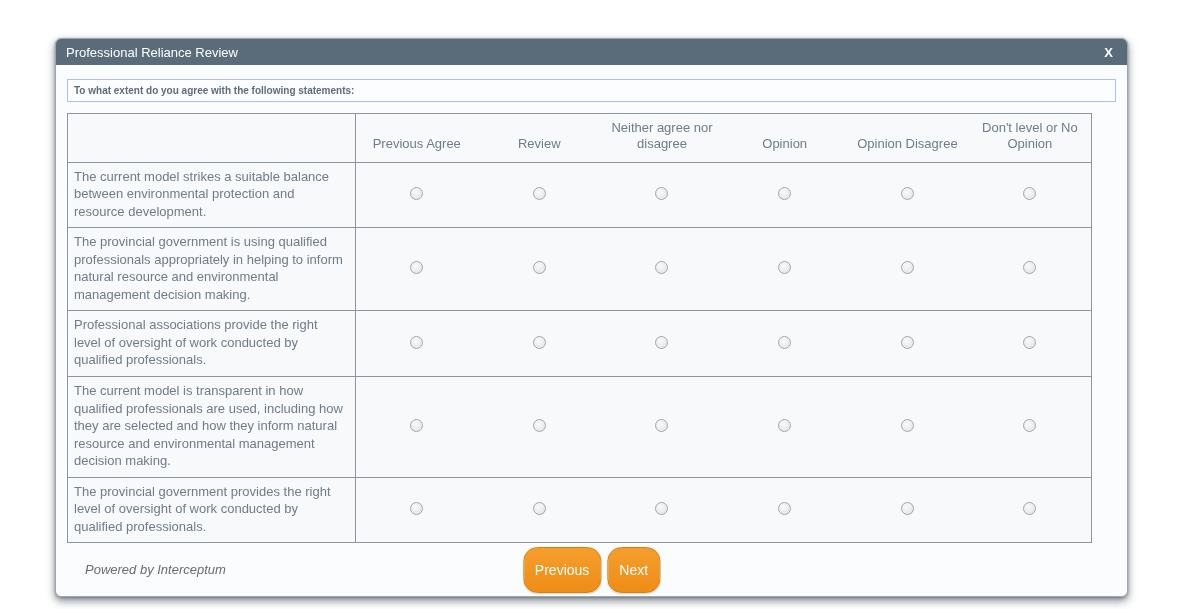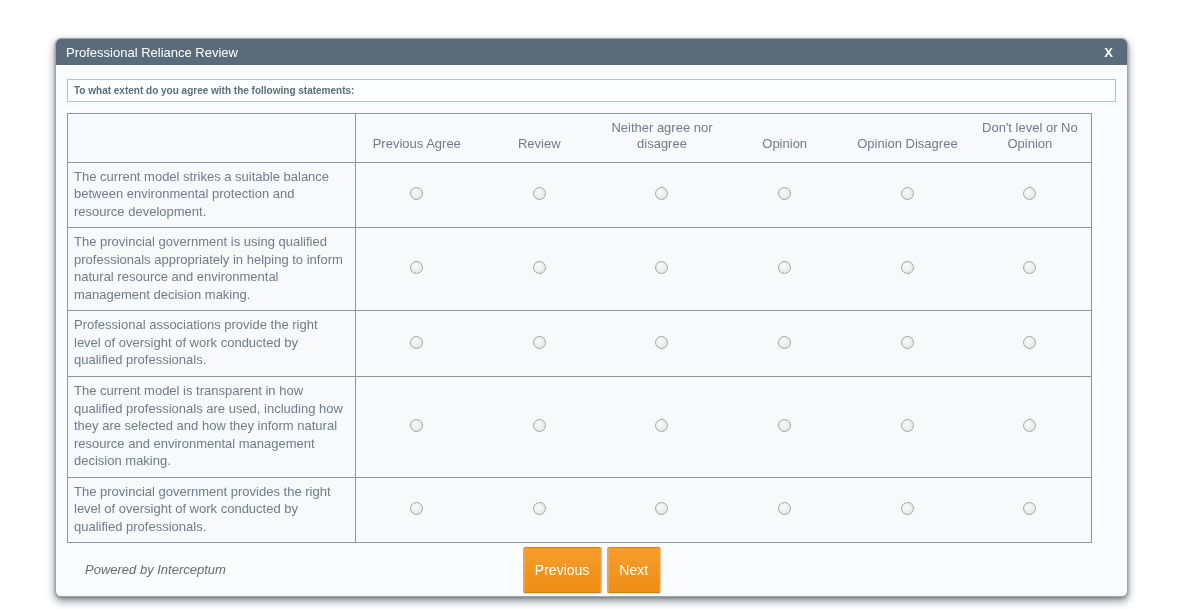--- a/index.html
+++ b/index.html
@@ -105,21 +105,21 @@
   .btn-group {
     position: absolute;
     left: 50%;
     transform: translateX(-50%);
     display: flex;
     gap: 6px;
   }
   .btn {
     background: linear-gradient(#f59e2d, #ee8d15);
     border: 1px solid #d97f10;
-    border-radius: 1px;
+    border-radius: 14px;
     color: #ffffff;
     font-size: 14px;
     font-family: "Liberation Sans", sans-serif;
     padding: 14px 11px;
     cursor: pointer;
     box-shadow: 0 1px 1px rgba(0,0,0,0.15);
   }
 </style>
 </head>
 <body>

